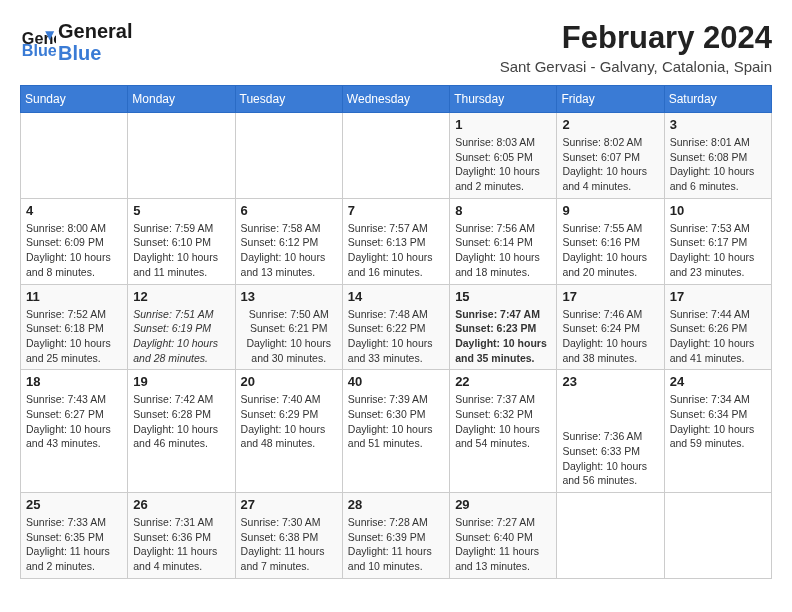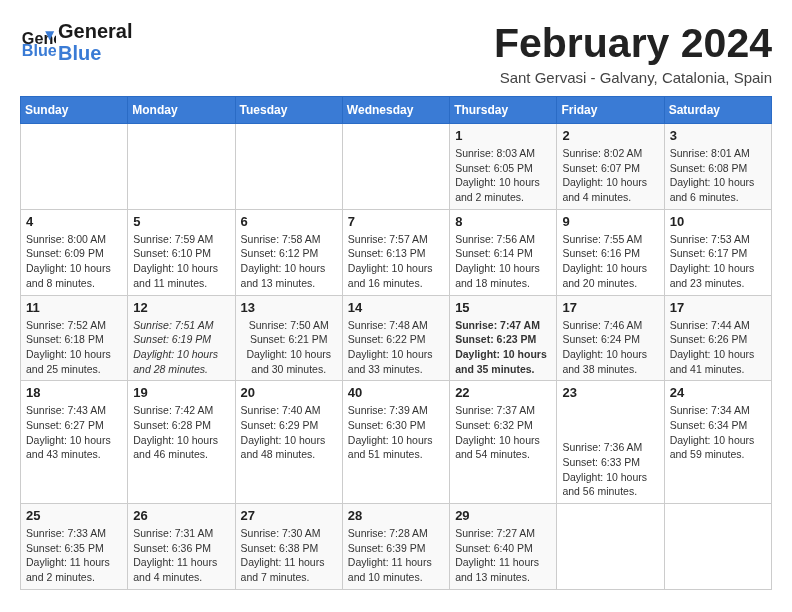--- a/index.html
+++ b/index.html
@@ -22,41 +22,41 @@
     }
     .logo-icon {
       width: 36px;
       height: 36px;
       margin-right: 2px;
     }
     .title-block {
       text-align: right;
     }
     .month-title {
-      font-size: 41px;
+      font-size: 31px;
       font-weight: bold;
       color: #222;
     }
     .subtitle {
       font-size: 15px;
       color: #444;
       margin-top: 2px;
     }
     table {
       width: 100%;
       border-collapse: collapse;
       font-size: 11px;
     }
     thead tr th {
       background-color: #3a7bd5;
       color: #fff;
       padding: 6px 4px;
       text-align: left;
       font-size: 12px;
-      font-weight: bold;
+      font-weight: normal;
       border: 1px solid #2a6bc5;
     }
     tbody tr td {
       border: 1px solid #ccc;
       vertical-align: top;
       padding: 4px 5px;
       height: 82px;
       width: 107px;
       background: #fff;
     }

